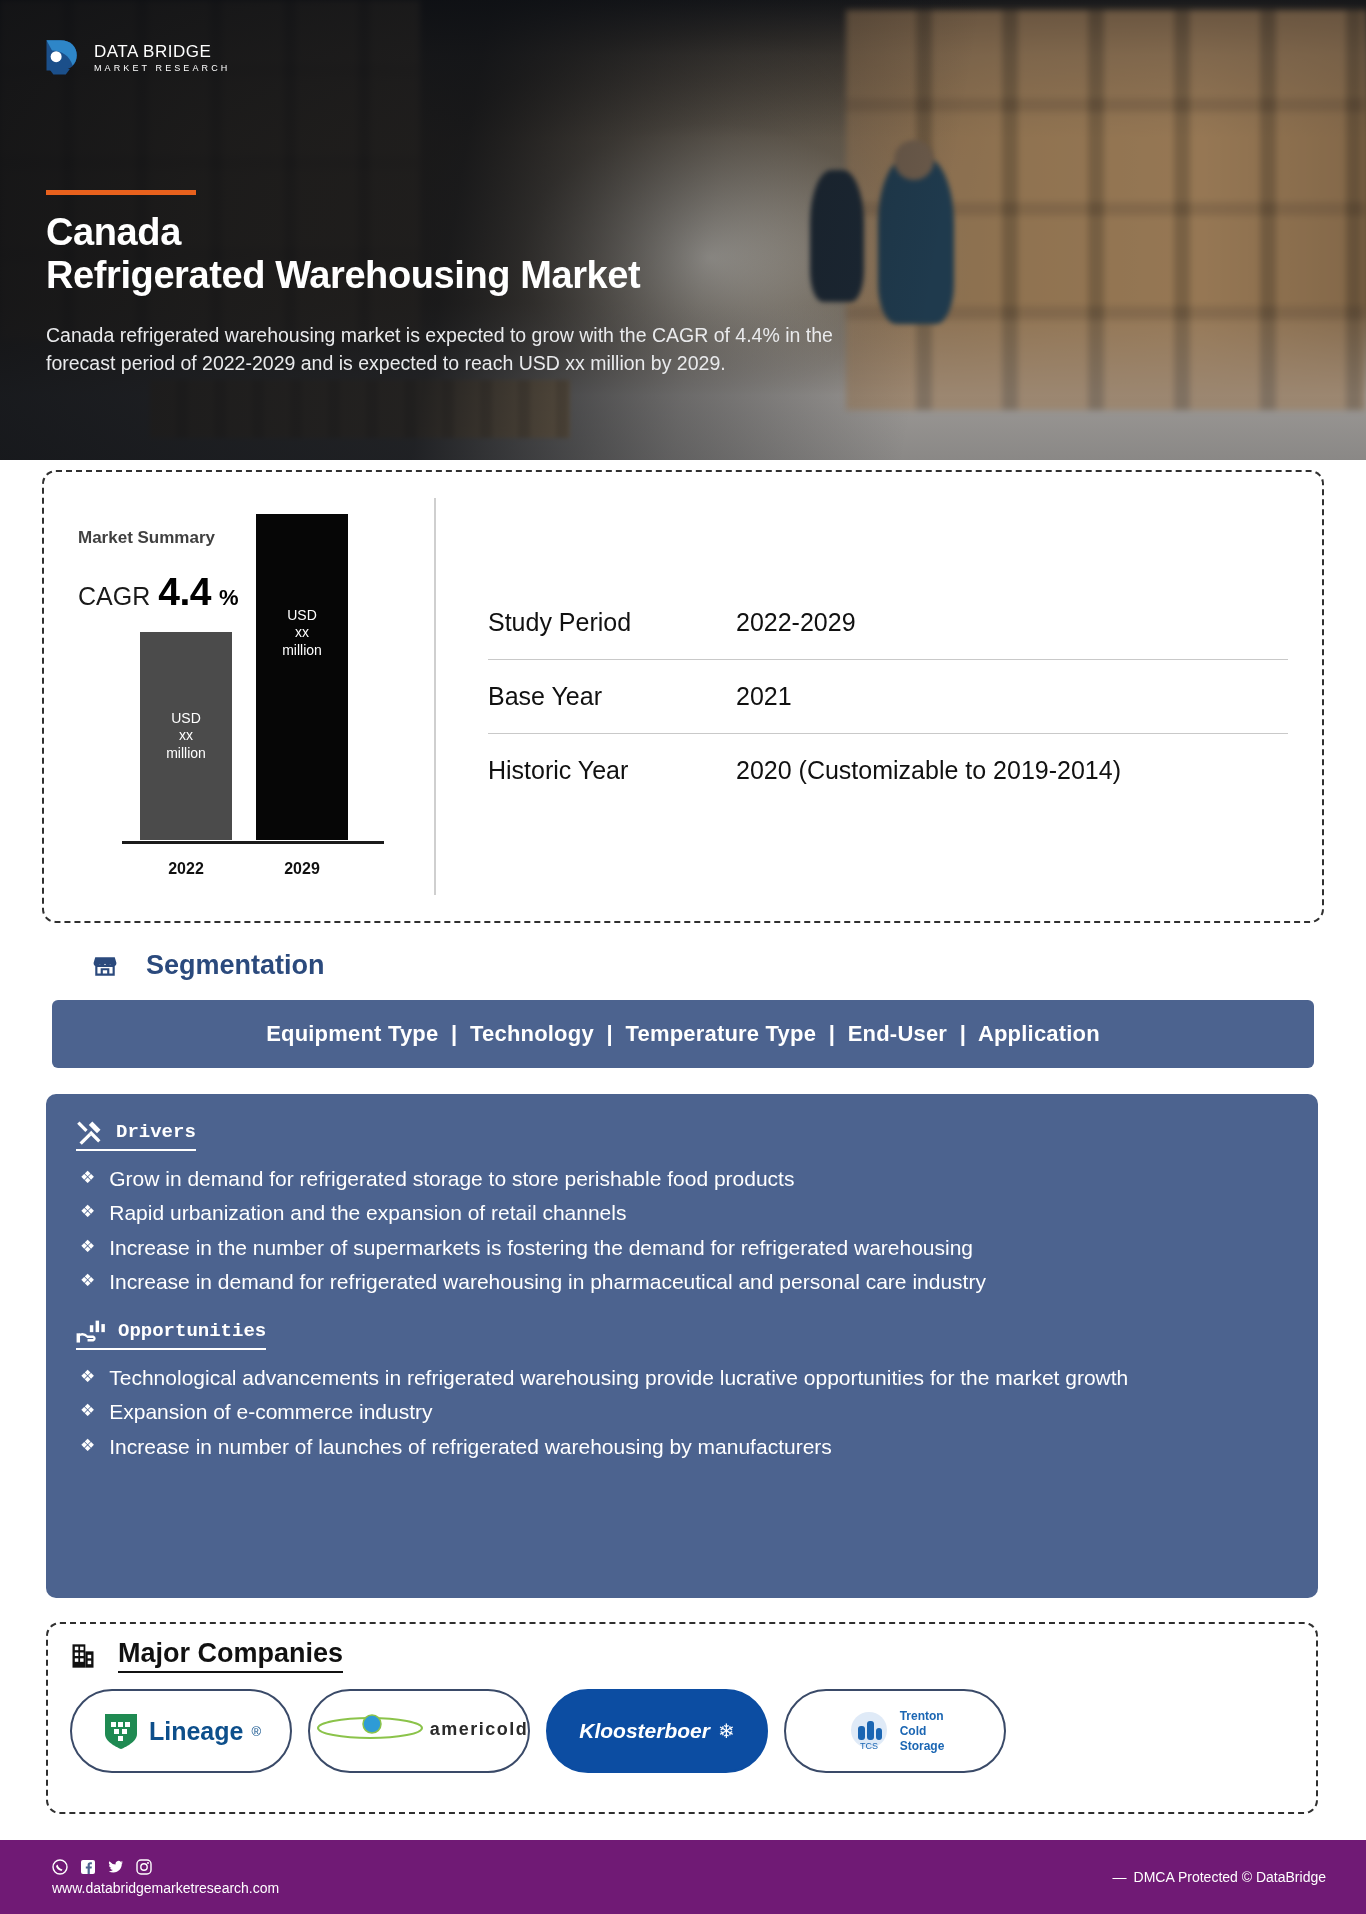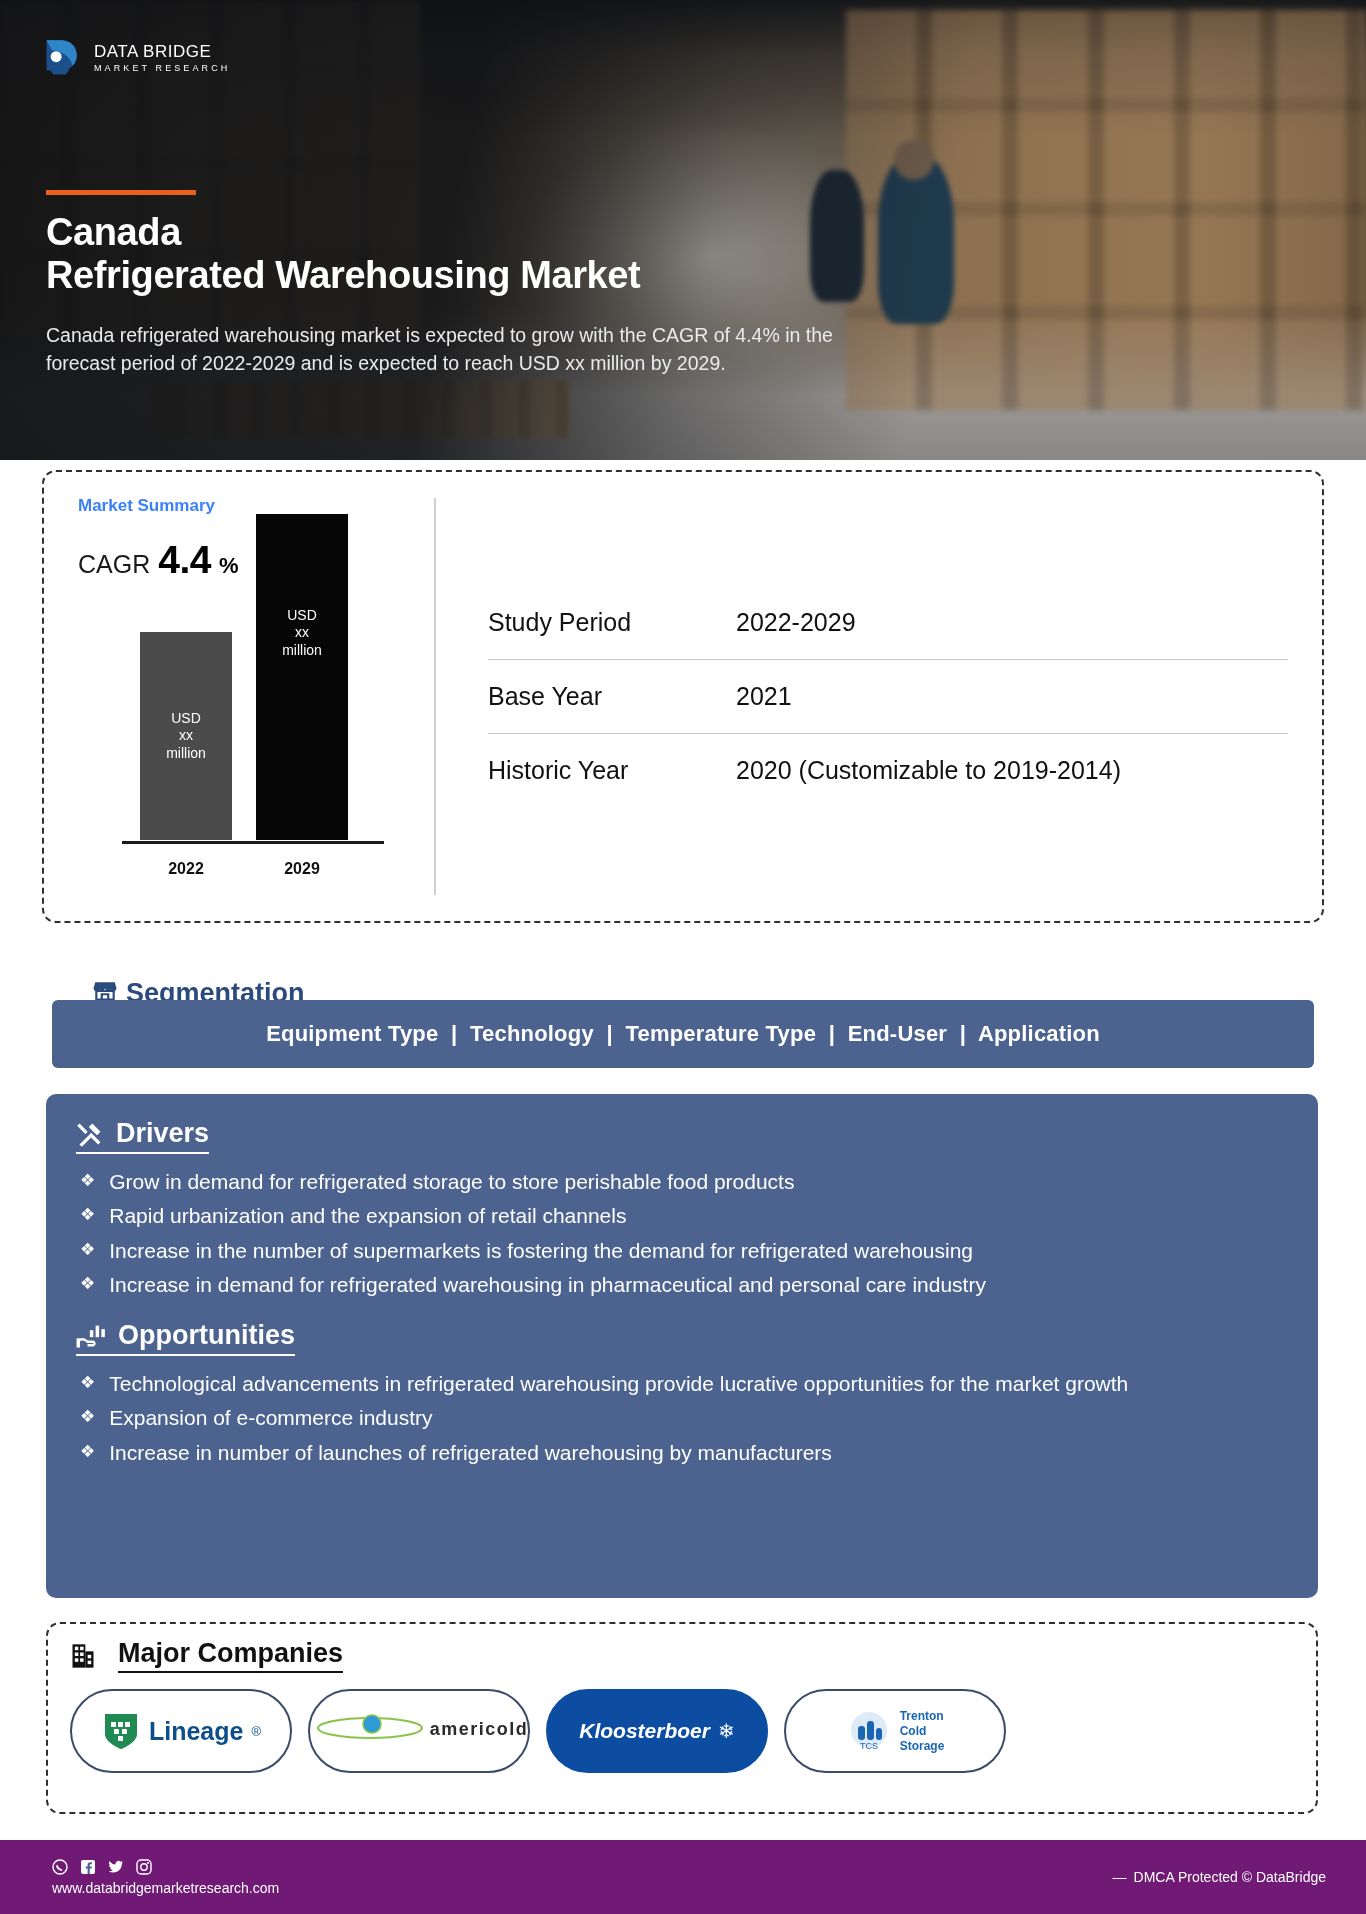--- a/index.html
+++ b/index.html
@@ -113,21 +113,21 @@
   .summary {
     position: absolute; left: 42px; top: 470px;
     width: 1282px; height: 453px;
     border: 2px dashed #2f2f2f; border-radius: 14px;
     background: #ffffff;
     display: flex;
   }
   .summary-left {
     width: 390px; position: relative; padding: 24px 0 0 34px;
   }
-  .ms-title { font-size: 17px; font-weight: 700; color: #3b82f6; }
+  .ms-title { font-size: 17px; font-weight: 700; color: #404040; margin-top: 32px; }
   .cagr-line {
     margin-top: 22px; display: flex; align-items: baseline; gap: 8px;
   }
   .cagr-label { font-size: 25px; color: #1a1a1a; font-weight: 400; }
   .cagr-value { font-size: 39px; font-weight: 700; color: #000; letter-spacing: -.5px; }
   .cagr-pct { font-size: 22px; font-weight: 700; color: #000; }
 
   .chart {
     position: absolute; left: 34px; top: 40px; width: 320px; height: 390px;
   }
@@ -160,21 +160,21 @@
   .srow {
     display: flex; align-items: center; padding: 22px 0;
   }
   .srow + .srow { border-top: 1.5px solid #c9c9c9; }
   .skey { width: 248px; font-size: 25px; color: #111; font-weight: 400; }
   .sval { font-size: 25px; color: #111; font-weight: 400; }
 
   
   .seg-head {
     position: absolute; left: 92px; top: 950px;
-    display: flex; gap: 8px; margin-top: 28px;
+    display: flex; align-items: center; gap: 28px;
   }
   .seg-head .seg-title {
     font-size: 27px; font-weight: 700; color: #2b4a7d;
   }
   .seg-bar {
     position: absolute; left: 52px; top: 1000px; width: 1262px; height: 68px;
     background: #4c638f; border-radius: 6px;
     display: flex; align-items: center; justify-content: center;
   }
   .seg-bar-text {
@@ -184,21 +184,21 @@
   
   .dop {
     position: absolute; left: 46px; top: 1094px; width: 1272px; height: 504px;
     background: #4c638f; border-radius: 10px; padding: 24px 30px 20px 30px;
     color: #ffffff;
   }
   .dop-h {
     display: flex; align-items: center; gap: 12px;
     border-bottom: 2px solid #ffffff; width: max-content; padding-bottom: 3px;
   }
-  .dop-h .t { font-size: 27px; font-weight: 700; }
+  .dop-h .t { font-size: 19px; font-weight: 700; font-family: Liberation Mono, monospace; }
   ul.bul { list-style: none; margin: 14px 0 0 4px; }
   ul.bul li {
     display: flex; gap: 14px; font-size: 21px; line-height: 1.3; margin-bottom: 7px;
   }
   ul.bul li .dia { flex: 0 0 auto; font-size: 17px; line-height: 1.5; }
   .dop-h.opp { margin-top: 22px; }
 
   
   .mc {
     position: absolute; left: 46px; top: 1622px; width: 1272px; height: 192px;

